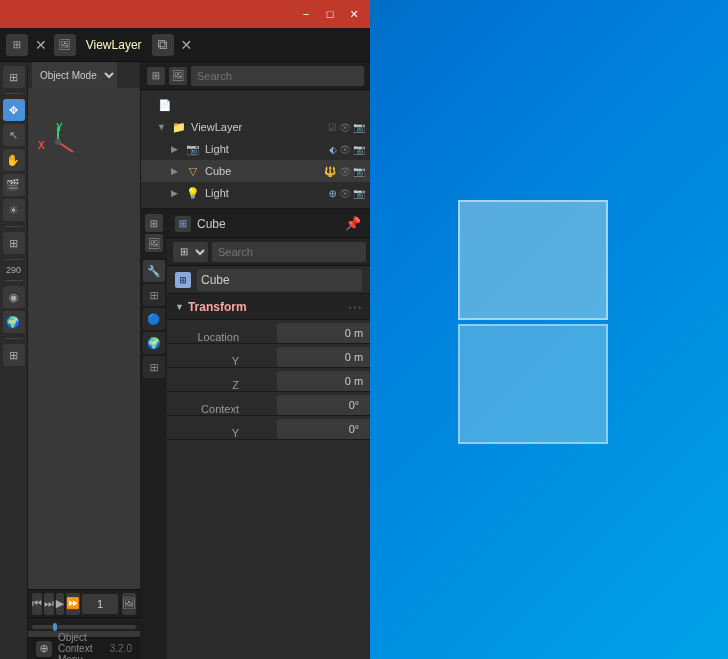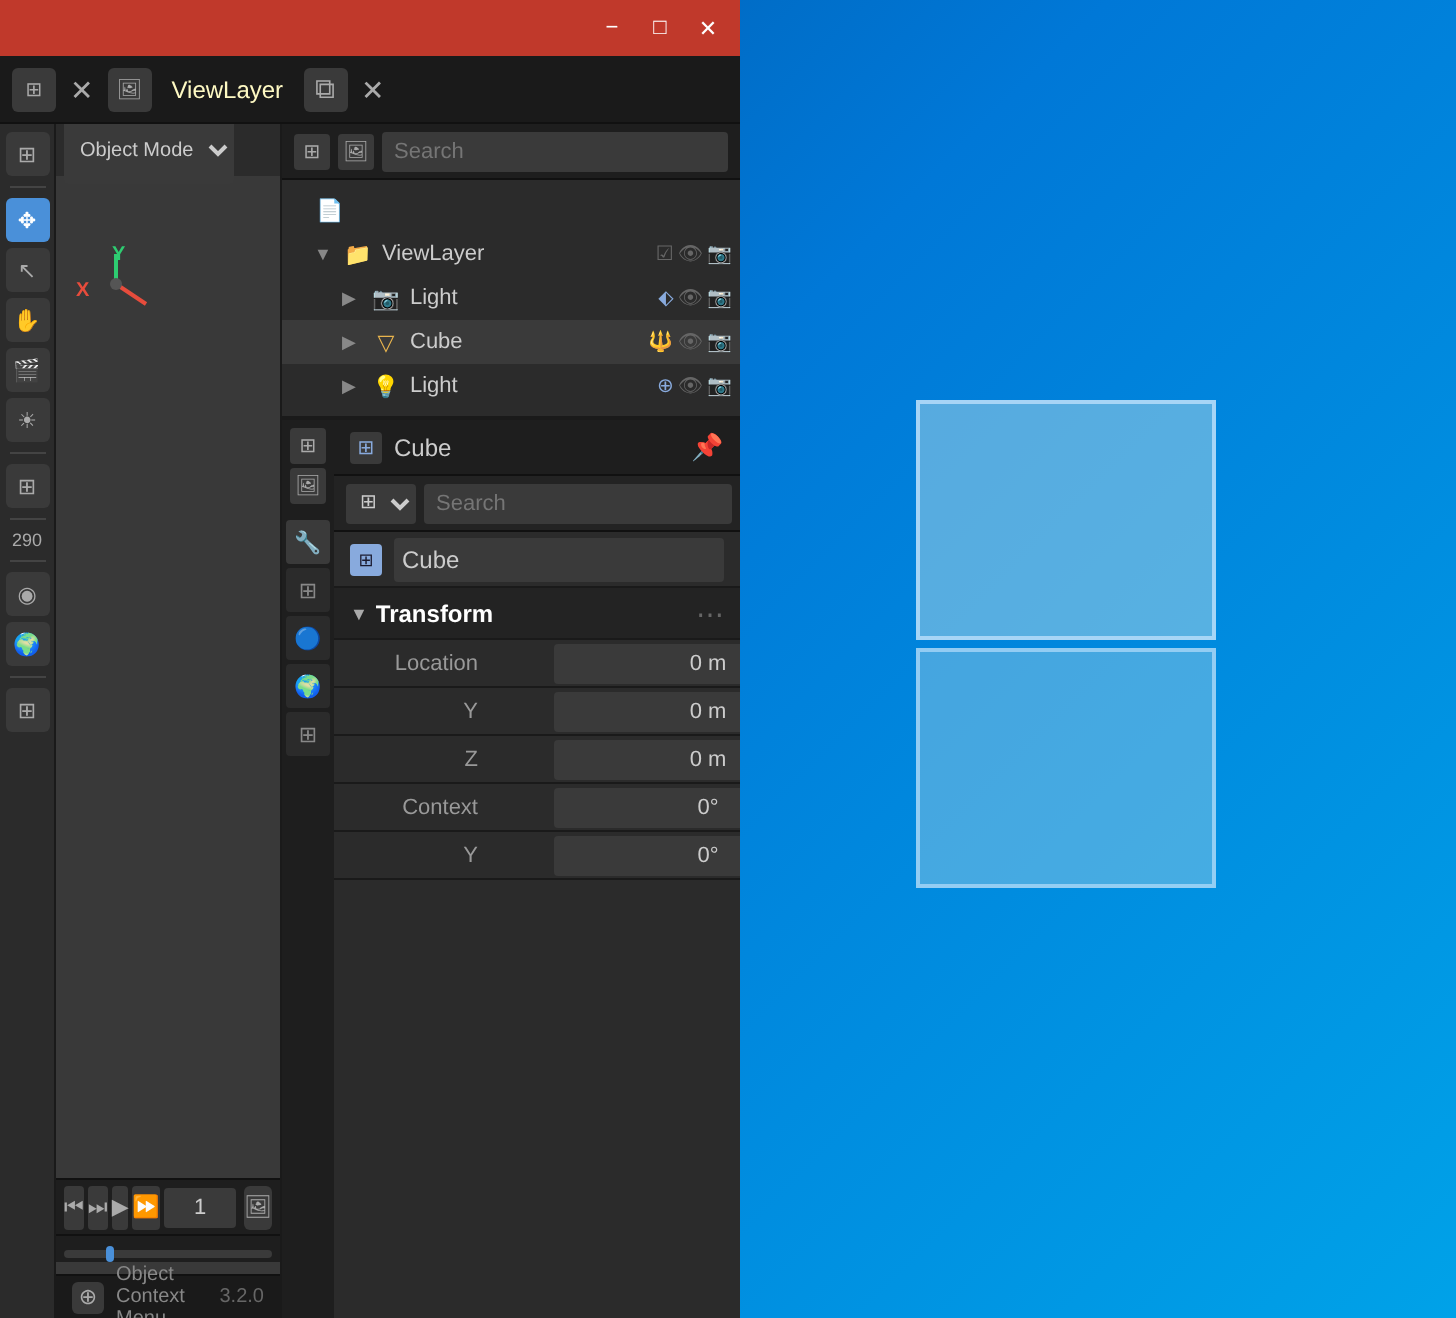--- a/index.html
+++ b/index.html
@@ -484,36 +484,36 @@
       padding: 0 8px;
       gap: 4px;
       cursor: pointer;
       border-bottom: 1px solid #1a1a1a;
     }
     .section-arrow {
       color: #aaa;
       font-size: 9px;
     }
     .section-title {
-      color: #ffffff;
+      color: #fca5a5;
       font-size: 12px;
       font-weight: bold;
       flex: 1;
     }
     .section-dots {
       color: #666;
       font-size: 14px;
       cursor: pointer;
     }
 
     
     .prop-row {
       height: 24px;
       display: flex;
-      align-items: center;
+      align-items: flex-end;
       padding: 0 8px;
       border-bottom: 1px solid #1a1a1a;
     }
     .prop-label {
       color: #999;
       font-size: 11px;
       width: 70px;
       text-align: right;
       padding-right: 6px;
       flex-shrink: 0;

